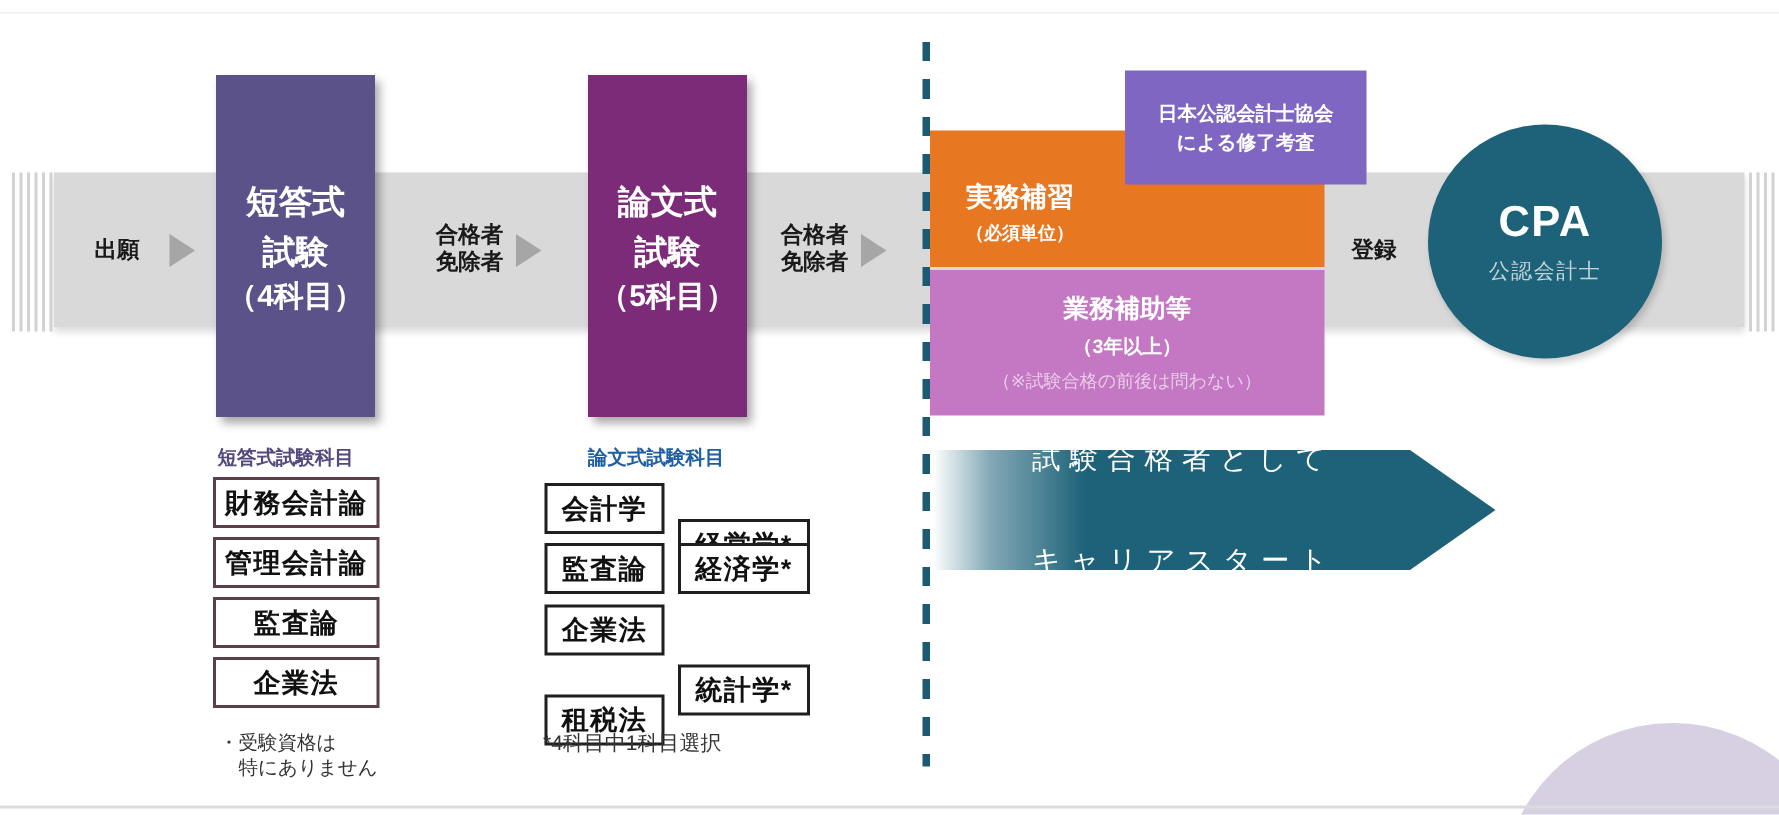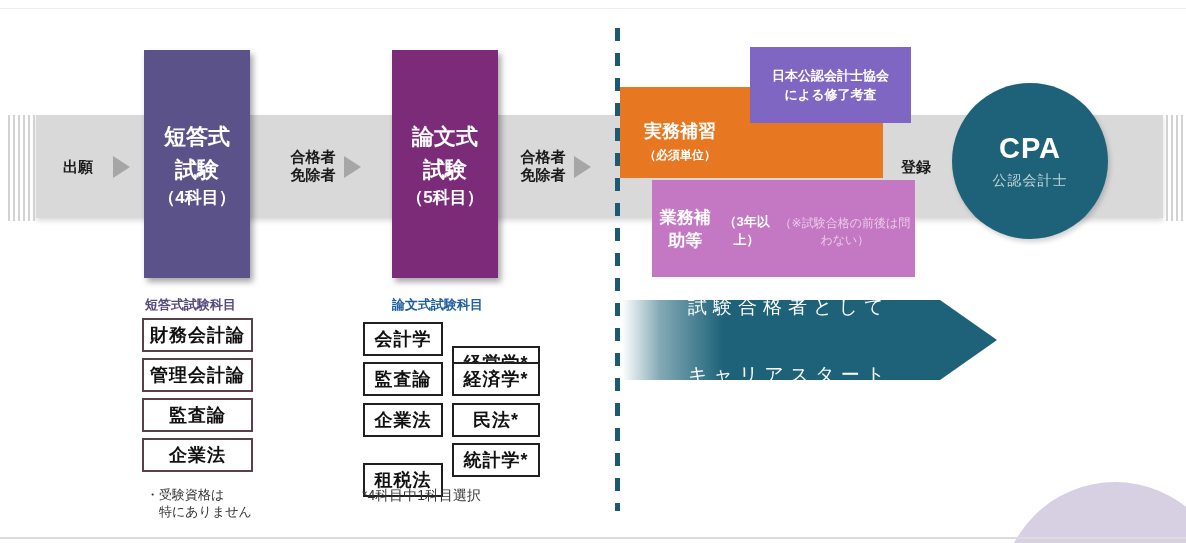--- a/index.html
+++ b/index.html
@@ -25,21 +25,21 @@
     border-top: 11px solid transparent; border-bottom: 11px solid transparent;
     border-left: 17px solid #a6a6a6;
   }
 
   .stage-box {
     position: absolute; top: 50px; width: 106px; height: 228px;
     display: flex; flex-direction: column; align-items: center; justify-content: center;
     color: #fff; text-align: center; box-shadow: 3px 4px 6px rgba(0,0,0,0.35);
   }
   .stage-title { font-size: 22px; font-weight: 700; line-height: 33px; }
-  .stage-sub { font-size: 17px; font-weight: 700; margin-top: 0; }
+  .stage-sub { font-size: 20px; font-weight: 700; margin-top: 0; }
 
   .dashline {
     position: absolute; left: 615px; top: 28px; width: 5px; height: 483px;
     background: repeating-linear-gradient(180deg, #1c5a73 0 13px, transparent 13px 25px);
   }
 
   .training-box {
     position: absolute; left: 620px; top: 87px; width: 263px; height: 91px;
     background: #e87722; color: #fff; z-index: 1;
     display: flex; flex-direction: column; justify-content: center;
@@ -51,23 +51,22 @@
   .review-box {
     position: absolute; left: 723px; top: 47px; width: 161px; height: 76px;
     background: #7f66c3; color: #fff; z-index: 2;
     display: flex; flex-direction: column; align-items: center; justify-content: center;
     font-size: 13px; font-weight: 700; line-height: 19px; text-align: center; margin-left: 27px;
   }
 
   .assist-box {
     position: absolute; left: 620px; top: 180px; width: 263px; height: 97px;
     background: #c478c4; color: #fff; z-index: 1;
-    display: flex; flex-direction: row; align-items: center; justify-content: center;
+    display: flex; flex-direction: column; align-items: center; justify-content: center;
     text-align: center;
-    margin-left: 32px;
   }
   .assist-title { font-size: 17px; font-weight: 700; }
   .assist-sub { font-size: 13px; font-weight: 700; margin-top: 5px; }
   .assist-note { font-size: 12px; margin-top: 6px; color: rgba(255,255,255,0.62); }
 
   .cpa-circle {
     position: absolute; left: 952px; top: 83px; width: 156px; height: 156px;
     border-radius: 50%; background: #1d6278; z-index: 1;
     display: flex; flex-direction: column; align-items: center; justify-content: center;
     box-shadow: 2px 3px 5px rgba(0,0,0,0.18);
@@ -188,21 +187,20 @@
     <div style="padding-left:13px;">特にありません</div>
   </div>
 
   <div class="group-heading heading-blue" style="left:392px; top:296px;">論文式試験科目</div>
   <div class="subject-box sb-black" style="left:363px; width:80px; top:322px;">会計学</div>
   <div class="subject-box sb-black" style="left:363px; width:80px; top:362px;">監査論</div>
   <div class="subject-box sb-black" style="left:363px; width:80px; top:403px;">企業法</div>
   <div class="subject-box sb-black" style="left:363px; width:80px; top:443px;margin-top:20px;">租税法</div>
   <div class="subject-box sb-black" style="left:452px; width:88px; top:322px;margin-top:24px;">経営学*</div>
   <div class="subject-box sb-black" style="left:452px; width:88px; top:362px;">経済学*</div>
-  <div class="subject-box sb-black" style="left:452px; width:88px; top:403px;">民法*</div>
   <div class="subject-box sb-black" style="left:452px; width:88px; top:443px;">統計学*</div>
   <div class="small-note" style="left:362px; top:487px; font-size:14px;">*4科目中1科目選択</div>
 
   <div class="career-body">
     <div class="career-line">試験合格者として</div>
     <div class="career-line">キャリアスタート</div>
   </div>
   <div class="career-point"></div>
 
   <div class="deco-circle"></div>

